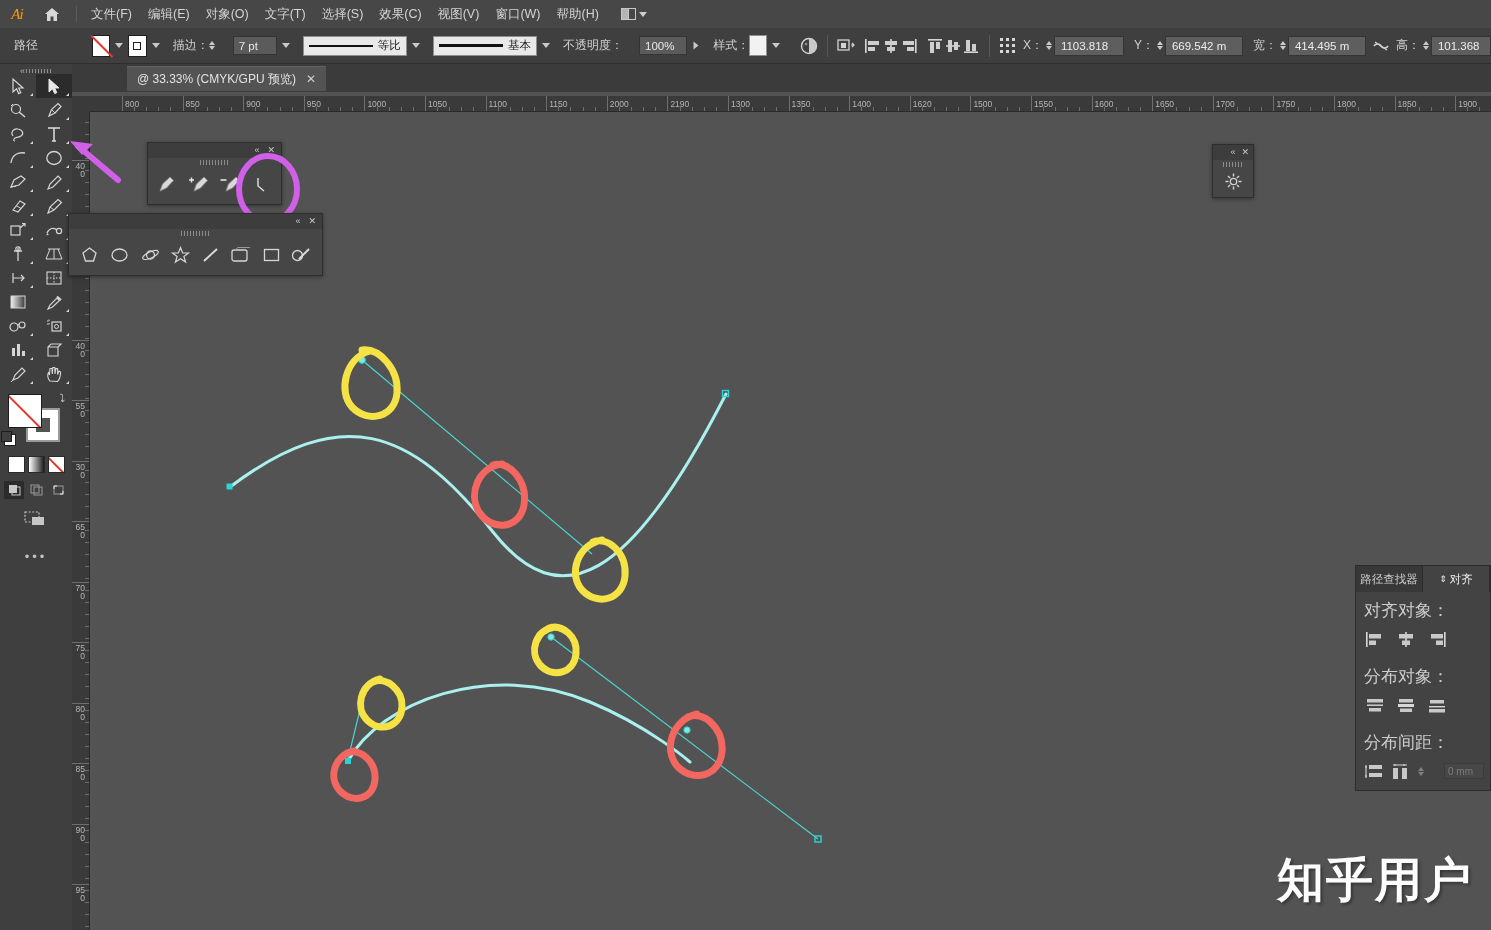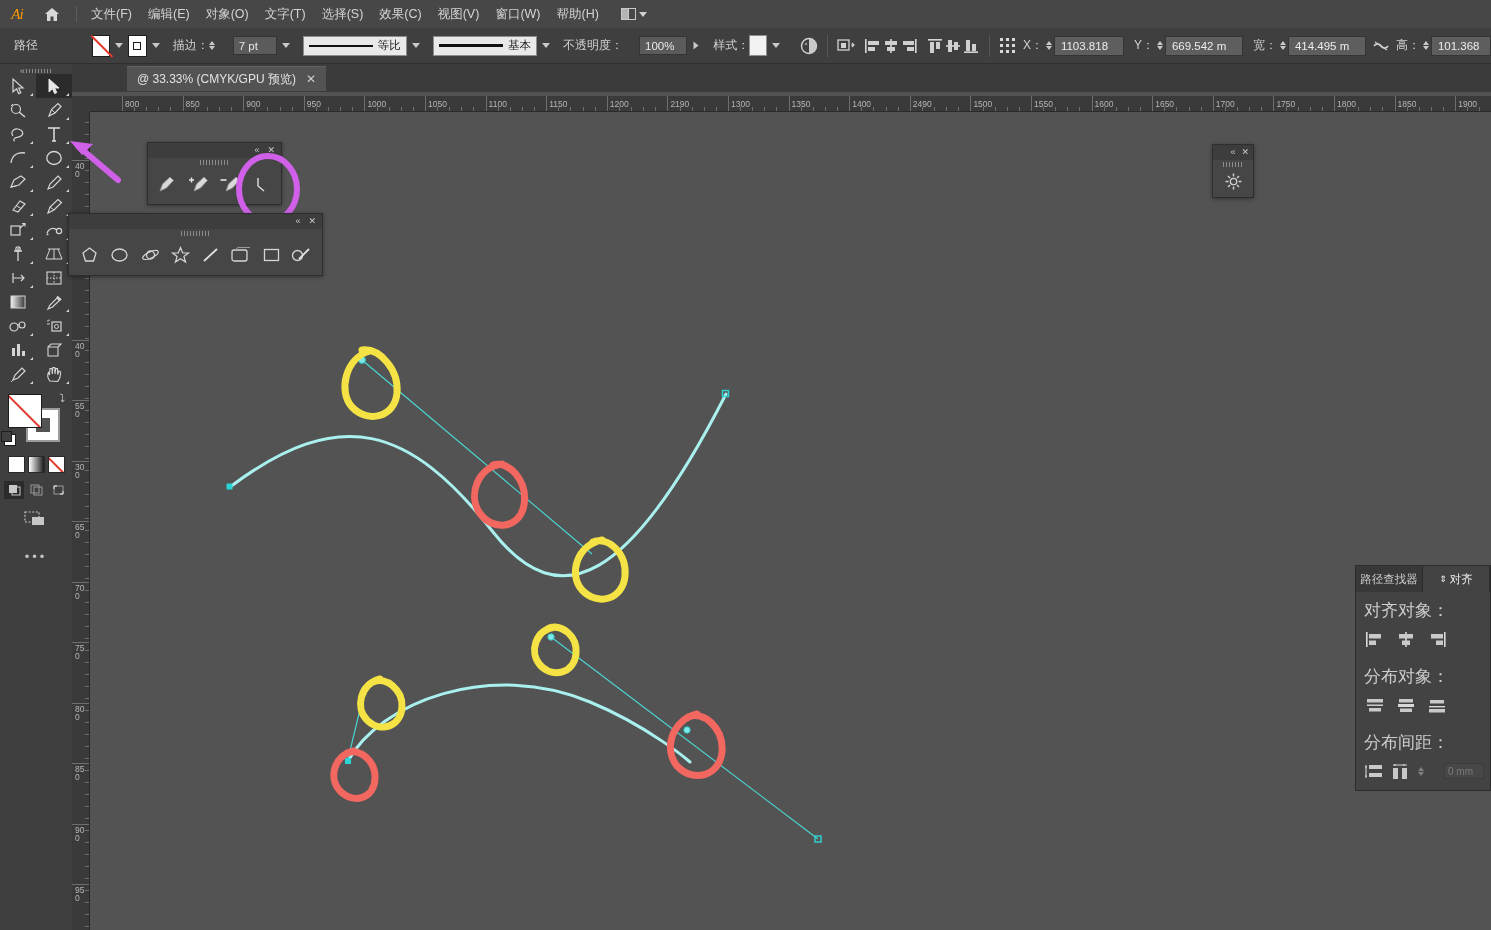--- a/index.html
+++ b/index.html
@@ -105,21 +105,21 @@
     position:absolute; left:72px; top:112px; width:18px; height:818px;
     background:#3a3a3a; border-right:1px solid #2a2a2a; overflow:hidden;
   }
   .ruler-corner {
     position:absolute; left:72px; top:96px; width:18px; height:16px; background:#3a3a3a;
   }
   .tick { position:absolute; background:#6e6e6e; }
   .rlabel { position:absolute; font-size:8.5px; color:#b6b6b6; font-family:"Liberation Sans",sans-serif; }
   .rlabel-v {
     position:absolute; font-size:8.5px; color:#b6b6b6; width:10px;
-    line-height:7.5px; text-align:left; word-break:break-all;
+    line-height:7.5px; text-align:right; word-break:break-all;
   }
 
   
   .toolbar {
     position:absolute; left:0; top:64px; width:72px; height:866px; background:#3f3f3f;
   }
   .tb-grip { height:10px; display:flex; align-items:center; justify-content:center; gap:2px; padding-top:3px;}
   .tb-grip span { font-size:9px;color:#b0b0b0; letter-spacing:-1px;}
   .tb-dots { width:26px;height:4px; background:
       repeating-linear-gradient(to right,#8e8e8e 0 1px,transparent 1px 3px); }
@@ -469,21 +469,21 @@
       <div class="tick" style="left: 419.84px; top: 11px; width: 1px; height: 5px;"></div>
       <div class="tick" style="left: 431.96px; top: 11px; width: 1px; height: 5px;"></div>
       <div class="tick" style="left: 444.08px; top: 11px; width: 1px; height: 5px;"></div>
       <div class="tick" style="left: 456.2px; top: 0px; width: 1px; height: 16px;"></div>
       <div class="rlabel" style="left: 459.2px; top: 3px;">1150</div>
       <div class="tick" style="left: 468.32px; top: 11px; width: 1px; height: 5px;"></div>
       <div class="tick" style="left: 480.44px; top: 11px; width: 1px; height: 5px;"></div>
       <div class="tick" style="left: 492.56px; top: 11px; width: 1px; height: 5px;"></div>
       <div class="tick" style="left: 504.68px; top: 11px; width: 1px; height: 5px;"></div>
       <div class="tick" style="left: 516.8px; top: 0px; width: 1px; height: 16px;"></div>
-      <div class="rlabel" style="left: 519.8px; top: 3px;">1200</div>
+      <div class="rlabel" style="left: 519.8px; top: 3px;">2000</div>
       <div class="tick" style="left: 528.92px; top: 11px; width: 1px; height: 5px;"></div>
       <div class="tick" style="left: 541.04px; top: 11px; width: 1px; height: 5px;"></div>
       <div class="tick" style="left: 553.16px; top: 11px; width: 1px; height: 5px;"></div>
       <div class="tick" style="left: 565.28px; top: 11px; width: 1px; height: 5px;"></div>
       <div class="tick" style="left: 577.4px; top: 0px; width: 1px; height: 16px;"></div>
       <div class="rlabel" style="left: 580.4px; top: 3px;">2190</div>
       <div class="tick" style="left: 589.52px; top: 11px; width: 1px; height: 5px;"></div>
       <div class="tick" style="left: 601.64px; top: 11px; width: 1px; height: 5px;"></div>
       <div class="tick" style="left: 613.76px; top: 11px; width: 1px; height: 5px;"></div>
       <div class="tick" style="left: 625.88px; top: 11px; width: 1px; height: 5px;"></div>
@@ -499,21 +499,21 @@
       <div class="tick" style="left: 722.84px; top: 11px; width: 1px; height: 5px;"></div>
       <div class="tick" style="left: 734.96px; top: 11px; width: 1px; height: 5px;"></div>
       <div class="tick" style="left: 747.08px; top: 11px; width: 1px; height: 5px;"></div>
       <div class="tick" style="left: 759.2px; top: 0px; width: 1px; height: 16px;"></div>
       <div class="rlabel" style="left: 762.2px; top: 3px;">1400</div>
       <div class="tick" style="left: 771.32px; top: 11px; width: 1px; height: 5px;"></div>
       <div class="tick" style="left: 783.44px; top: 11px; width: 1px; height: 5px;"></div>
       <div class="tick" style="left: 795.56px; top: 11px; width: 1px; height: 5px;"></div>
       <div class="tick" style="left: 807.68px; top: 11px; width: 1px; height: 5px;"></div>
       <div class="tick" style="left: 819.8px; top: 0px; width: 1px; height: 16px;"></div>
-      <div class="rlabel" style="left: 822.8px; top: 3px;">2490</div>
+      <div class="rlabel" style="left: 822.8px; top: 3px;">1620</div>
       <div class="tick" style="left: 831.92px; top: 11px; width: 1px; height: 5px;"></div>
       <div class="tick" style="left: 844.04px; top: 11px; width: 1px; height: 5px;"></div>
       <div class="tick" style="left: 856.16px; top: 11px; width: 1px; height: 5px;"></div>
       <div class="tick" style="left: 868.28px; top: 11px; width: 1px; height: 5px;"></div>
       <div class="tick" style="left: 880.4px; top: 0px; width: 1px; height: 16px;"></div>
       <div class="rlabel" style="left: 883.4px; top: 3px;">1500</div>
       <div class="tick" style="left: 892.52px; top: 11px; width: 1px; height: 5px;"></div>
       <div class="tick" style="left: 904.64px; top: 11px; width: 1px; height: 5px;"></div>
       <div class="tick" style="left: 916.76px; top: 11px; width: 1px; height: 5px;"></div>
       <div class="tick" style="left: 928.88px; top: 11px; width: 1px; height: 5px;"></div>
@@ -1144,14 +1144,15 @@
       <div class="rd-field">
         <span class="spinner">
             <span class="up"></span>
             <span class="dn"></span>
           </span>
         <span class="rd-input">0 mm</span>
       </div>
     </div>
   </div>
 
+  <div class="watermark">知乎用户</div>
 
 </div>
 
 </body></html>

